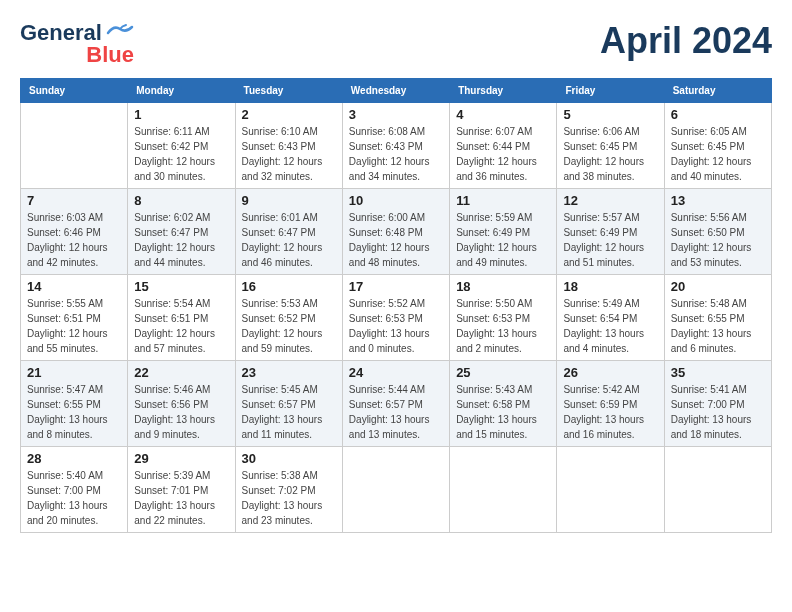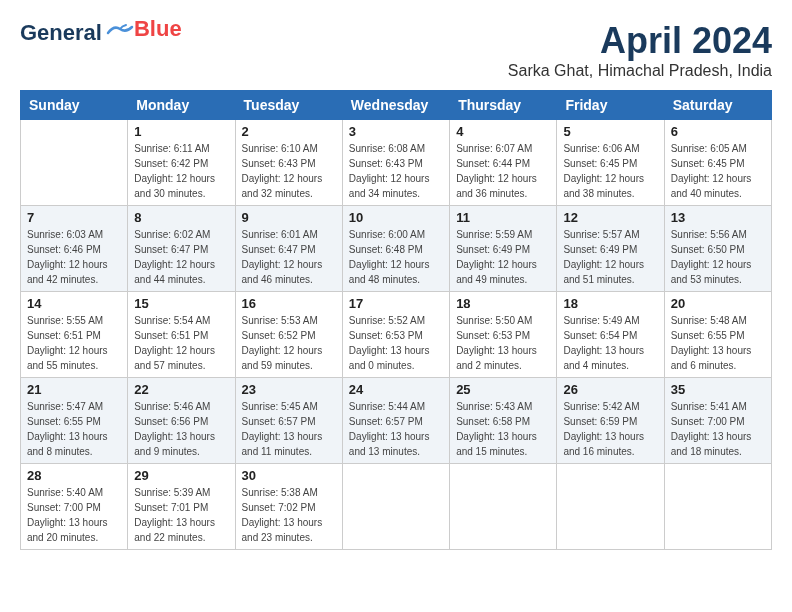--- a/index.html
+++ b/index.html
@@ -11,21 +11,22 @@
       padding: 20px;
     }
     .header-area {
       display: flex;
       justify-content: space-between;
       align-items: flex-start;
       margin-bottom: 10px;
     }
     .logo {
       display: flex;
-      align-items: flex-start;
+      flex-direction: column;
+      align-items: flex-end;
     }
     .logo-line {
       display: flex;
       align-items: center;
       gap: 2px;
     }
     .title-area {
       text-align: right;
     }
     .month-title {
@@ -37,21 +38,21 @@
       font-size: 16px;
       color: #333;
     }
     table {
       width: 100%;
       border-collapse: collapse;
     }
     thead th {
       background-color: #2a6db5;
       color: #fff;
-      font-size: 14px;
+      font-size: 10px;
       font-weight: bold;
       padding: 6px 8px;
       text-align: left;
       border: 1px solid #2a6db5;
     }
     tbody td {
       border: 1px solid #ccc;
       vertical-align: top;
       padding: 4px 6px;
       font-size: 10.5px;
@@ -90,21 +91,20 @@
       <span style="font-size:22px;font-weight:bold;color:#1a3a5c;">General</span>
       <svg width="28" height="20" viewBox="0 0 28 20" style="margin-left:2px;">
         <path d="M2,10 Q8,2 14,6 Q20,10 26,4" stroke="#4a90d9" stroke-width="2.5" fill="none" stroke-linecap="round"></path>
         <path d="M14,6 Q16,3 20,2" stroke="#4a90d9" stroke-width="2" fill="none" stroke-linecap="round"></path>
       </svg>
     </div>
     <span style="font-size:22px;font-weight:bold;color:#ef4444;margin-top:-4px;">Blue</span>
   </div>
   <div class="title-area">
     <div class="month-title">April 2024</div>
-    <div class="location-title">Sarka Ghat, Himachal Pradesh, India</div>
   </div>
 </div>
 
 <table>
   <thead>
     <tr>
     <th>Sunday</th>
         <th>Monday</th>
         <th>Tuesday</th>
         <th>Wednesday</th>

